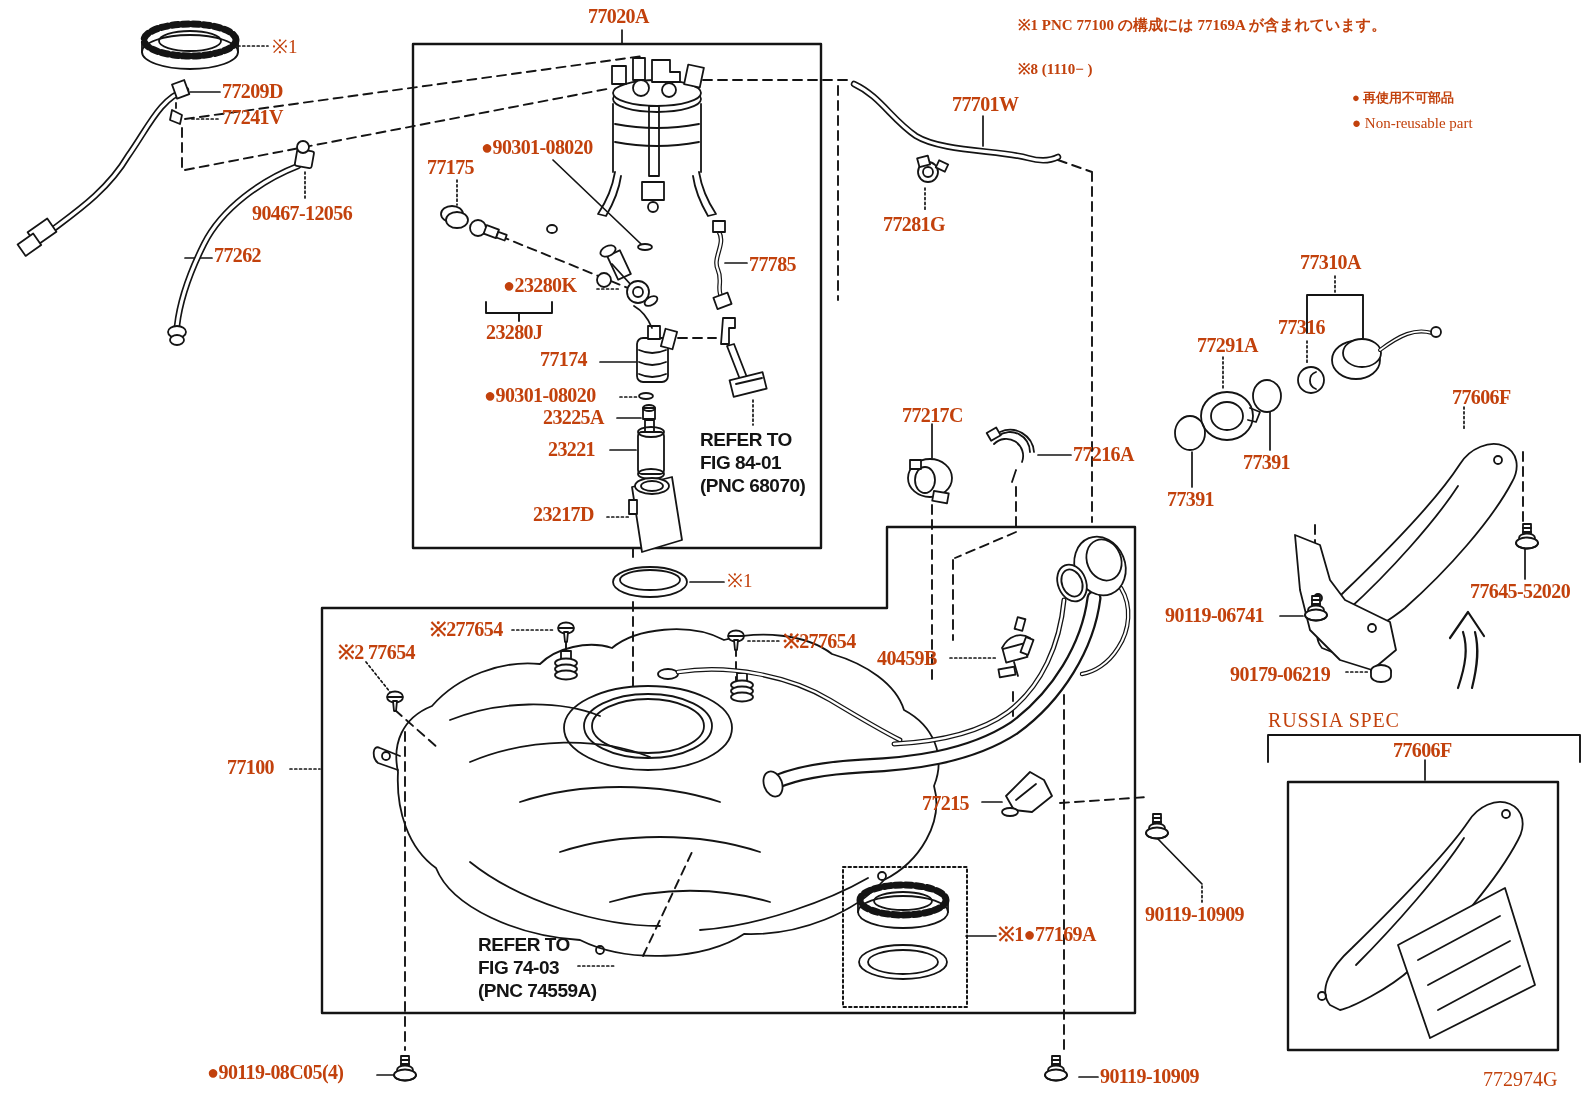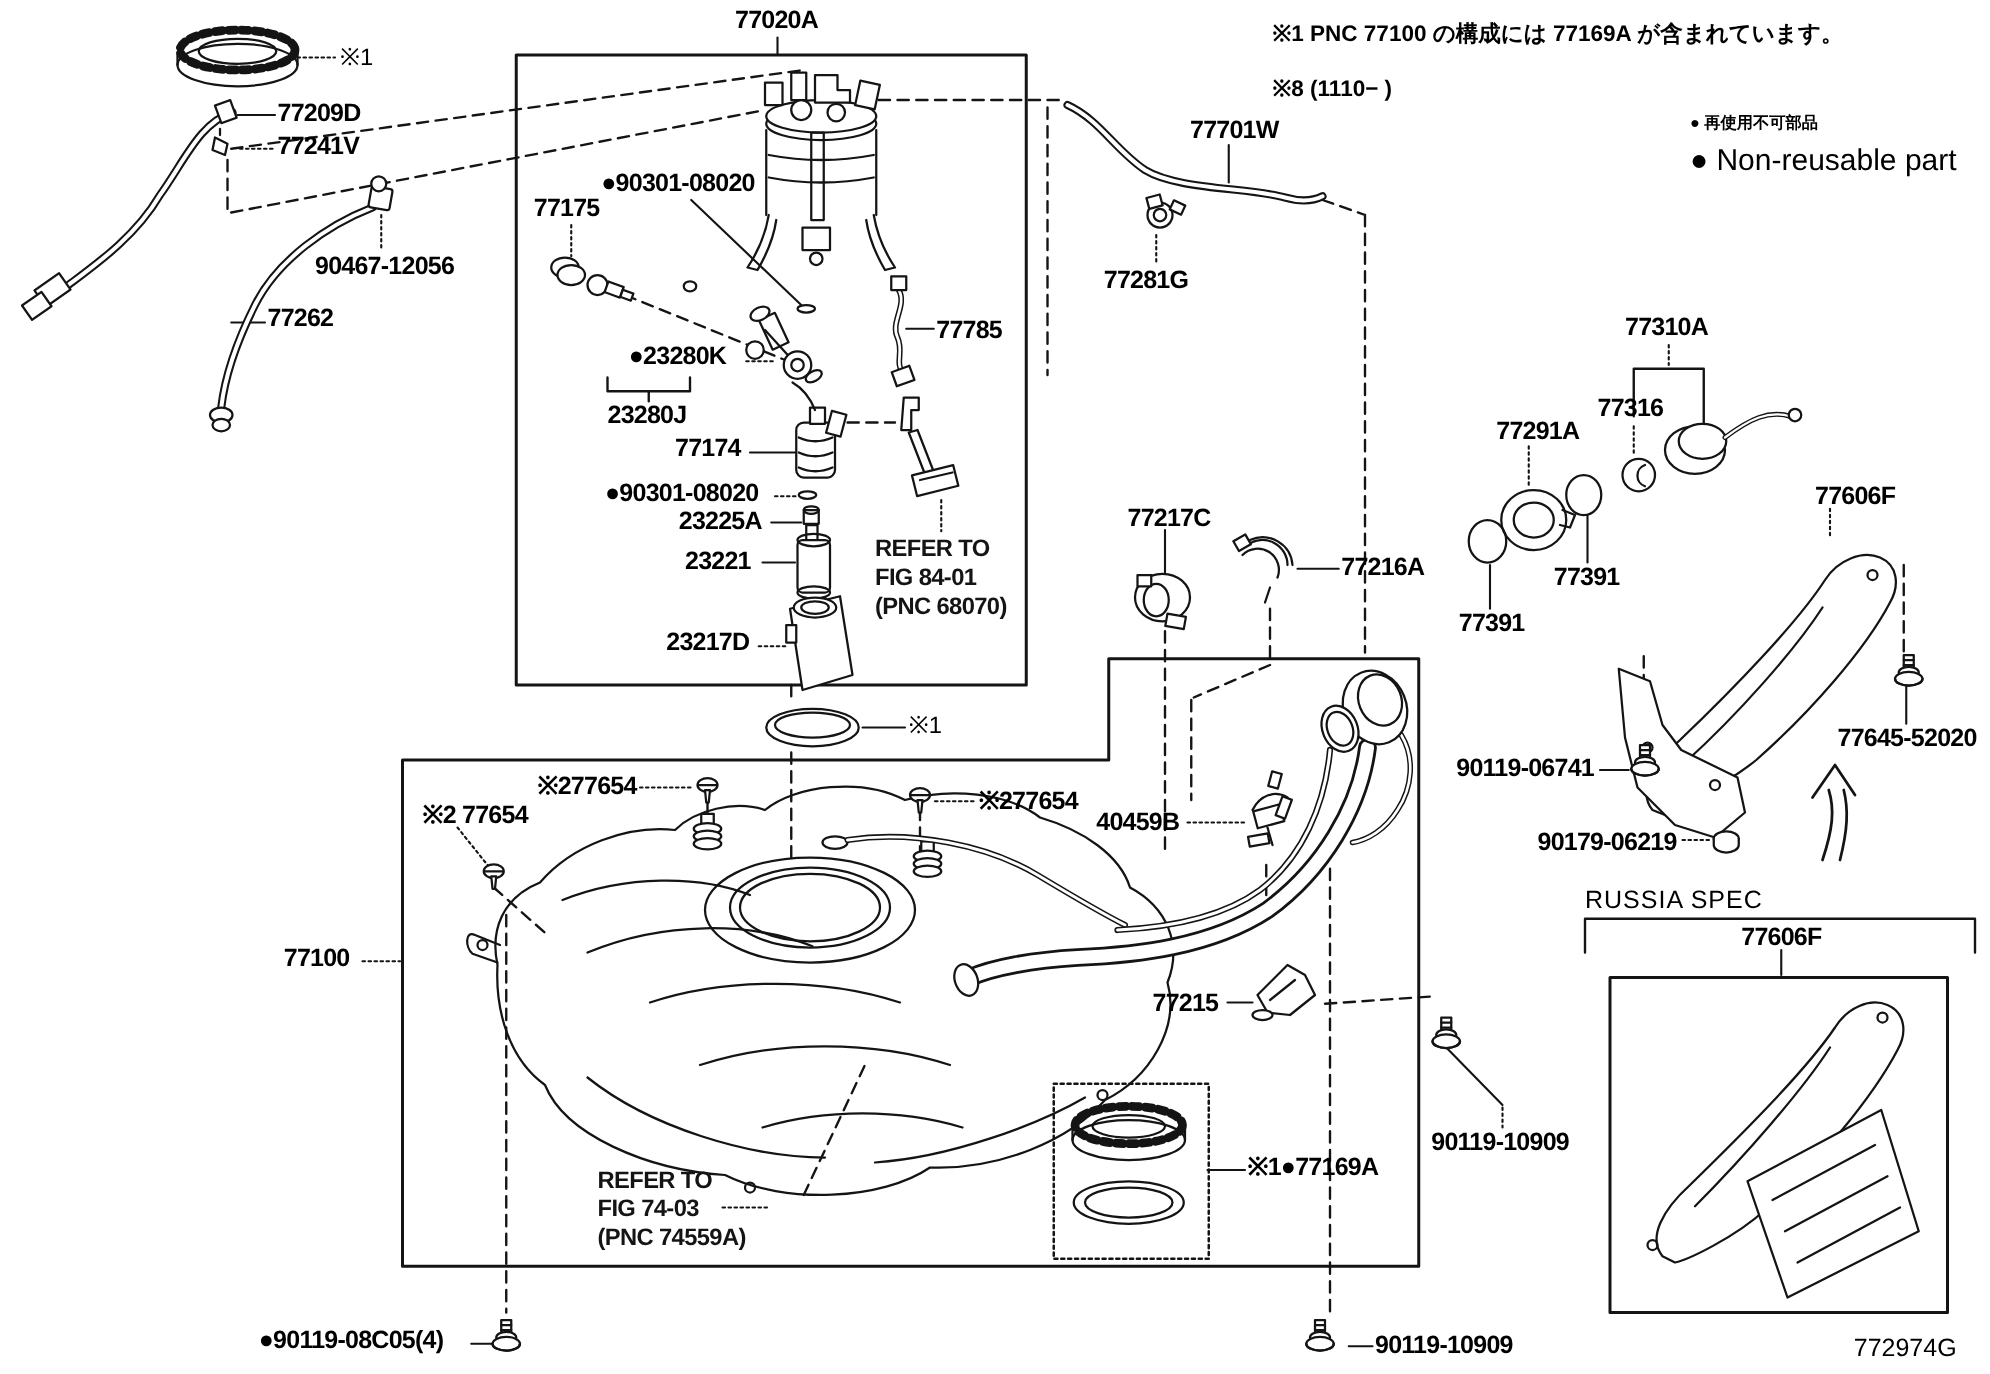--- a/index.html
+++ b/index.html
@@ -1,22 +1,22 @@
 <!DOCTYPE html>
 <html><head>
 <meta charset="utf-8">
 <style>
   html,body{margin:0;padding:0;background:#fff;}
   .stage{position:relative;width:1592px;height:1099px;background:#ffffff;overflow:hidden;
          font-family:"Liberation Sans",sans-serif;color:#141414;}
   .stage svg{position:absolute;left:0;top:0;}
   .lbl{position:absolute;font-weight:700;font-size:20px;line-height:1.05;
-       letter-spacing:-0.6px;white-space:nowrap;color:#000000;}
+       letter-spacing:-0.6px;white-space:nowrap;color:#c2410c;font-family:Liberation Serif, serif;}
   .rg{font-weight:400;letter-spacing:0;}
-  .sm{font-size:18px;letter-spacing:0;}
+  .sm{font-size:15px;letter-spacing:0;}
   .md{font-size:19px;}
   .wide{letter-spacing:0.8px;}
   .refblock div{font-weight:700;font-size:19px;line-height:23px;letter-spacing:-0.5px;}
 </style>
 </head>
 <body>
 
 <div class="stage">
 
 <svg width="1592" height="1099" viewBox="0 0 1592 1099" fill="none" stroke="#141414" stroke-width="1.8" stroke-linecap="round" stroke-linejoin="round">
@@ -441,15 +441,15 @@
   </div>
   <div class="lbl rg wide" style="left:1268px;top:710px">RUSSIA SPEC</div>
   <div class="lbl" style="left:1393px;top:740px">77606F</div>
   <div class="lbl" style="left:207px;top:1062px">●90119-08C05(4)</div>
   <div class="lbl" style="left:1100px;top:1066px">90119-10909</div>
   <div class="lbl rg" style="left:1483px;top:1069px">772974G</div>
 
   <div class="lbl sm" style="left:1018px;top:18px">※1 PNC 77100 の構成には 77169A が含まれています。</div>
   <div class="lbl sm" style="left:1018px;top:62px">※8 (1110−    )</div>
   <div class="lbl" style="left:1352px;top:91px;font-size:13px;letter-spacing:0">● 再使用不可部品</div>
-  <div class="lbl rg" style="left:1352px;top:116px;font-size:24px">● Non-reusable part</div>
+  <div class="lbl rg" style="left:1352px;top:116px;font-size:15px">● Non-reusable part</div>
 
 </div>
 
 </body></html>

